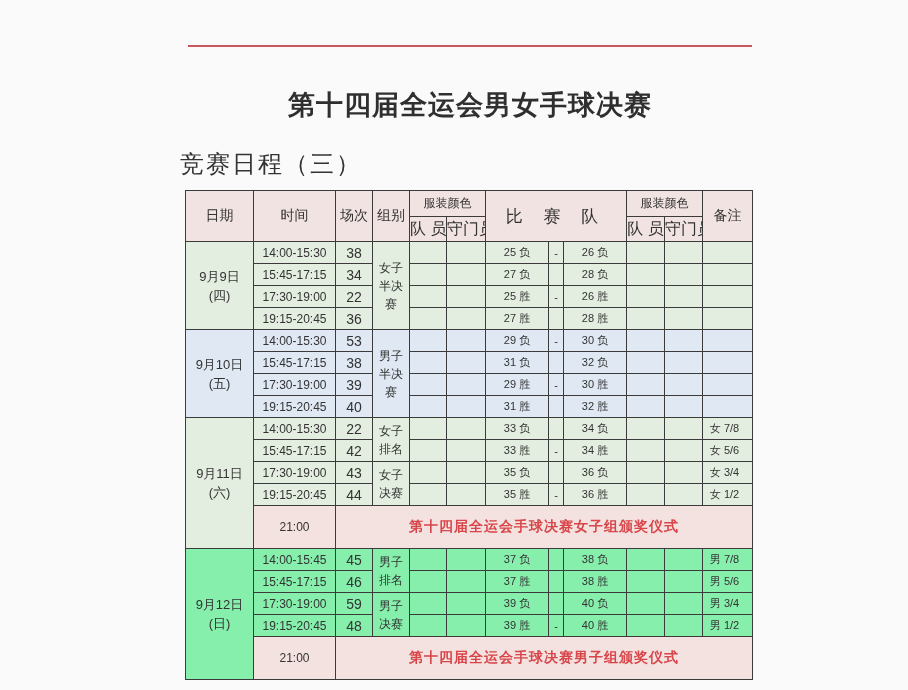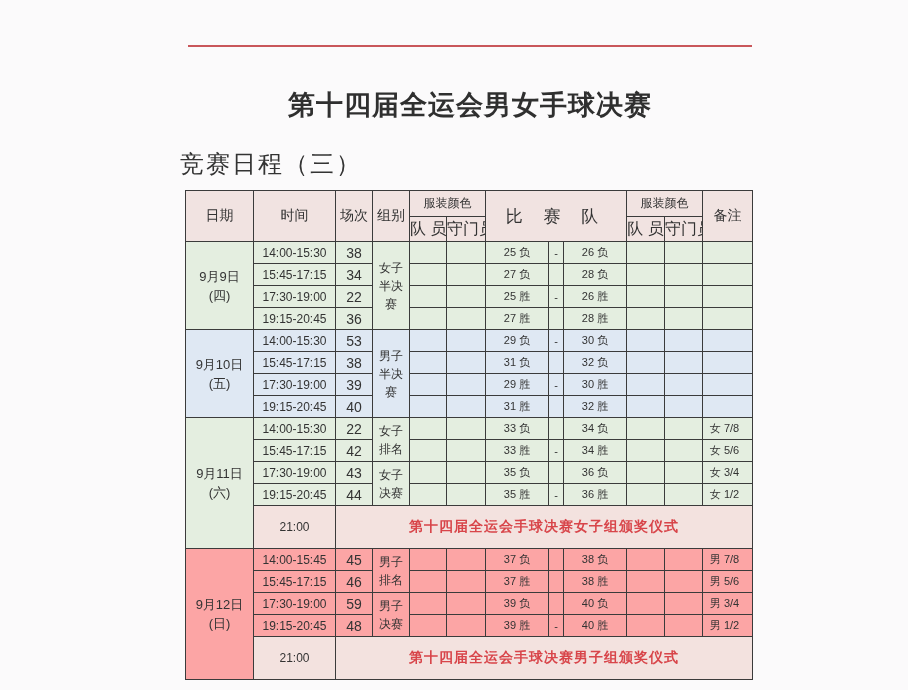--- a/index.html
+++ b/index.html
@@ -30,21 +30,21 @@
       font-size:12px; font-family:"Liberation Sans", sans-serif; color:#333;
       overflow:hidden; white-space:nowrap;
     }
     .hdr td { background:#f1e3e1; }
     .hdr .big { font-size:14px; }
     .hdr .teams { font-size:17px; letter-spacing:8px;text-align:center; }
     .hdr .sub { font-size:16px; }
     .g1 td { background:#e4eee0; }
     .g2 td { background:#dfe8f3; }
     .g3 td { background:#e4eee0; }
-    .g4 td { background:#fca5a5; }
+    .g4 td { background:#86efac; }
     td.date { font-size:13px !important; line-height:19px; white-space:normal !important; }
     td.num { font-size:14px !important; }
     td.grp { font-size:12px !important; line-height:18px; white-space:normal !important; }
     td.team { font-size:11px !important; }
     td.note { font-size:11px !important; text-align:left; padding-right:6px !important;margin-top:16px; }
     tr.cer td.ctime { background:#f3e2df !important; font-size:12px; }
     tr.cer td.ctext { background:#f3e2df !important; color:#d8454a; font-weight:bold; font-size:14px; letter-spacing:1px; }
     tr.r td { height:21px; }
     tr.cer td { height:42px; }
   </style>

